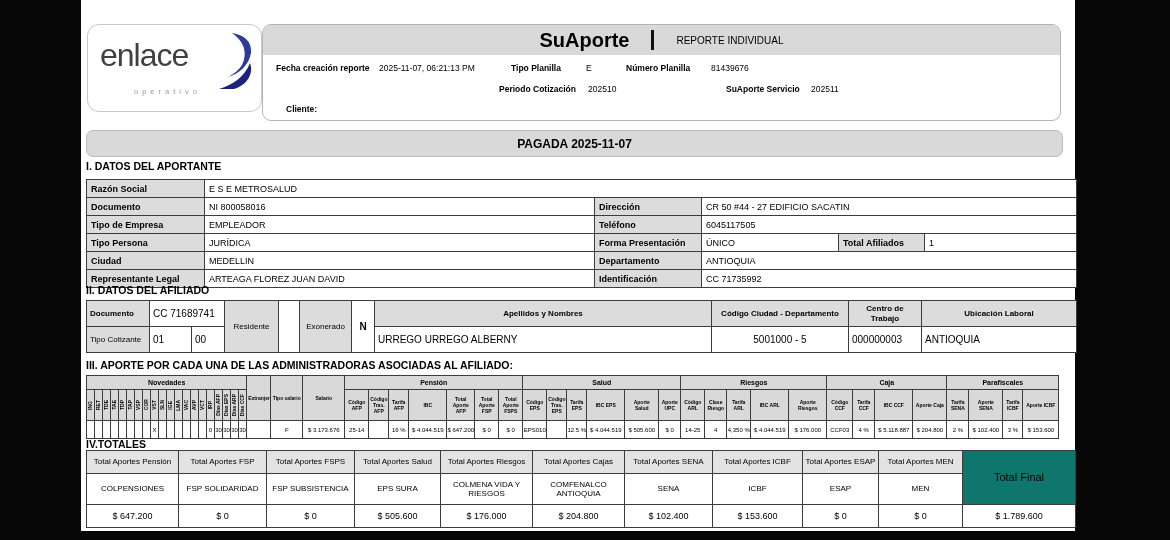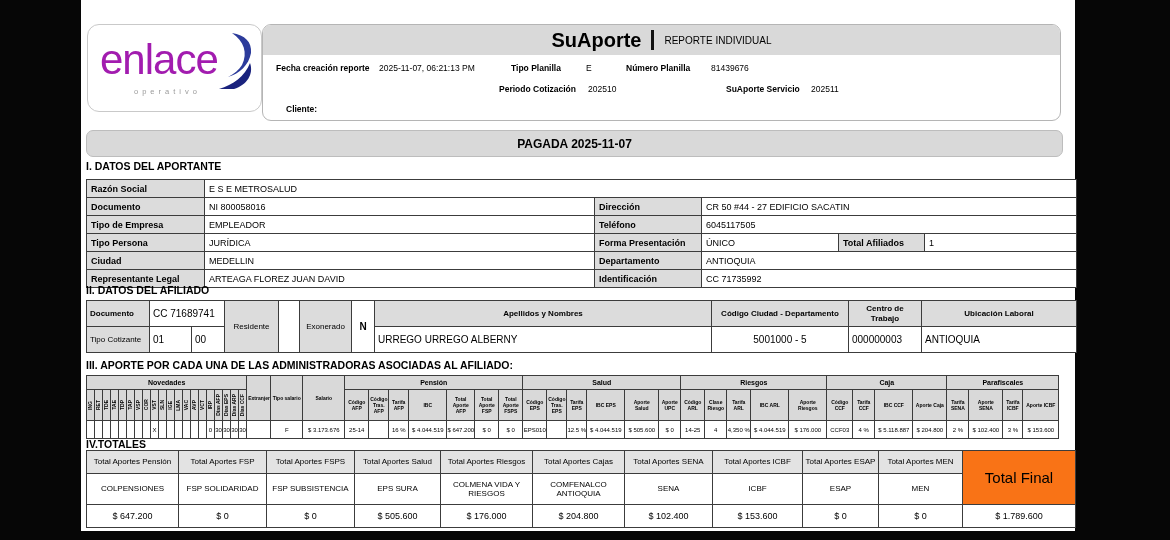--- a/index.html
+++ b/index.html
@@ -6,26 +6,26 @@
   body{
     width:1170px;height:540px;position:relative;overflow:hidden;
     background:#060606;
     font-family:"Liberation Sans", sans-serif;
     -webkit-font-smoothing:antialiased;
   }
   .page{position:absolute;left:81px;top:0;width:994px;height:531px;background:#ffffff}
 
   
   .logo-box{position:absolute;left:6px;top:24px;width:173px;height:86px;border:1px solid #c9c9c9;border-radius:12px;background:#fff}
-  .logo-word{position:absolute;left:12px;top:14px;font-size:42px;color:#a21caf;letter-spacing:-1px;line-height:1}
+  .logo-word{position:absolute;left:12px;top:14px;font-size:32px;color:#404040;letter-spacing:-1px;line-height:1}
   .logo-tag{position:absolute;left:46px;top:62px;font-size:7.5px;color:#9a9a9a;letter-spacing:4px}
   .logo-swoosh{position:absolute;left:128px;top:6px}
 
   .header-panel{position:absolute;left:181px;top:24px;width:797px;height:95px;border:1px solid #b5b5b5;border-radius:9px;background:#fff}
-  .title-bar{position:absolute;left:0;top:0;width:100%;height:30px;background:#d9d9d9;border-radius:8px 8px 0 0;display:flex;align-items:center;justify-content:center;gap:10px}
+  .title-bar{position:absolute;left:0;top:0;width:100%;height:30px;background:#d9d9d9;border-radius:8px 8px 0 0;display:flex;align-items:center;justify-content:center;gap:22px}
   .title-main{font-size:20px;font-weight:bold;color:#000}
   .title-sep{display:inline-block;width:3px;height:20px;background:#111}
   .title-sub{font-size:10px;color:#000}
   .meta{position:absolute;font-size:8.5px;color:#000;white-space:nowrap}
   .meta.b{font-weight:bold}
 
   
   .status-bar{position:absolute;left:5px;top:130px;width:975px;height:25px;background:#d9d9d9;border:1px solid #bdbdbd;border-radius:7px;display:flex;align-items:center;justify-content:center;font-size:12px;font-weight:bold}
 
   .sec{position:absolute;left:5px;font-size:10.5px;font-weight:bold;color:#000;white-space:nowrap}
@@ -51,21 +51,21 @@
   .t3 .sh{height:30px;font-size:5px;font-weight:bold;background:#d9d9d9;white-space:normal;line-height:1.2;padding:0 1px}
   .t3 .rot{height:30px;background:#d9d9d9}
   .t3 .vt{display:block;margin:0 auto;writing-mode:vertical-rl;transform:rotate(180deg);font-size:5px;font-weight:bold;line-height:1;white-space:nowrap}
   .t3 .dv{height:17px}
 
   .t4{left:5px;top:450px;width:989px}
   .t4 td{text-align:center;white-space:normal;line-height:1.15}
   .t4 .h{height:22px;font-size:8px;background:#e3e3e3}
   .t4 .e{height:30px;font-size:8px;background:#fff}
   .t4 .v{height:22px;font-size:9px}
-  .t4 .tf{background:#f97316;font-size:15px}
+  .t4 .tf{background:#0f766e;font-size:11px}
 </style>
 </head>
 <body>
 
 <div class="page">
 
   <div class="logo-box">
     <div class="logo-word">enlace</div>
     <div class="logo-swoosh">
       <svg width="44" height="62" viewBox="0 0 44 62">

